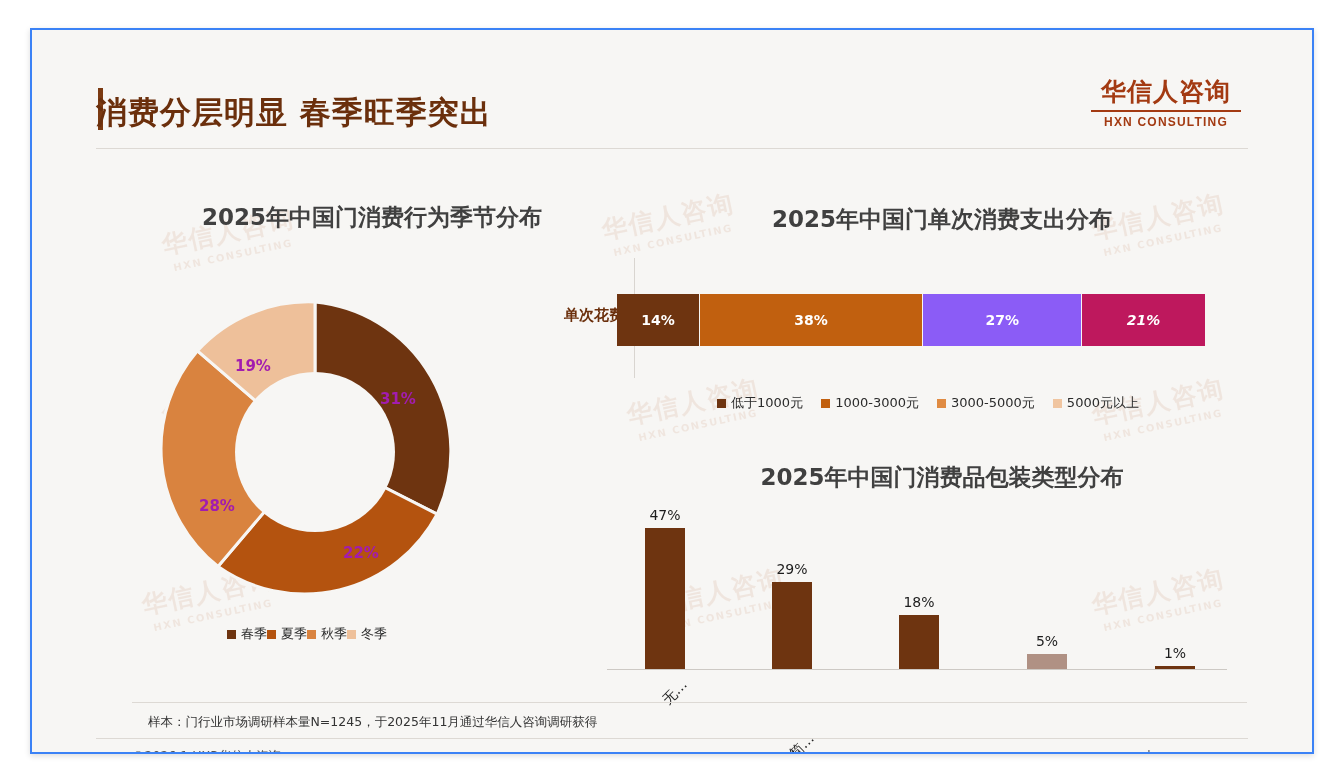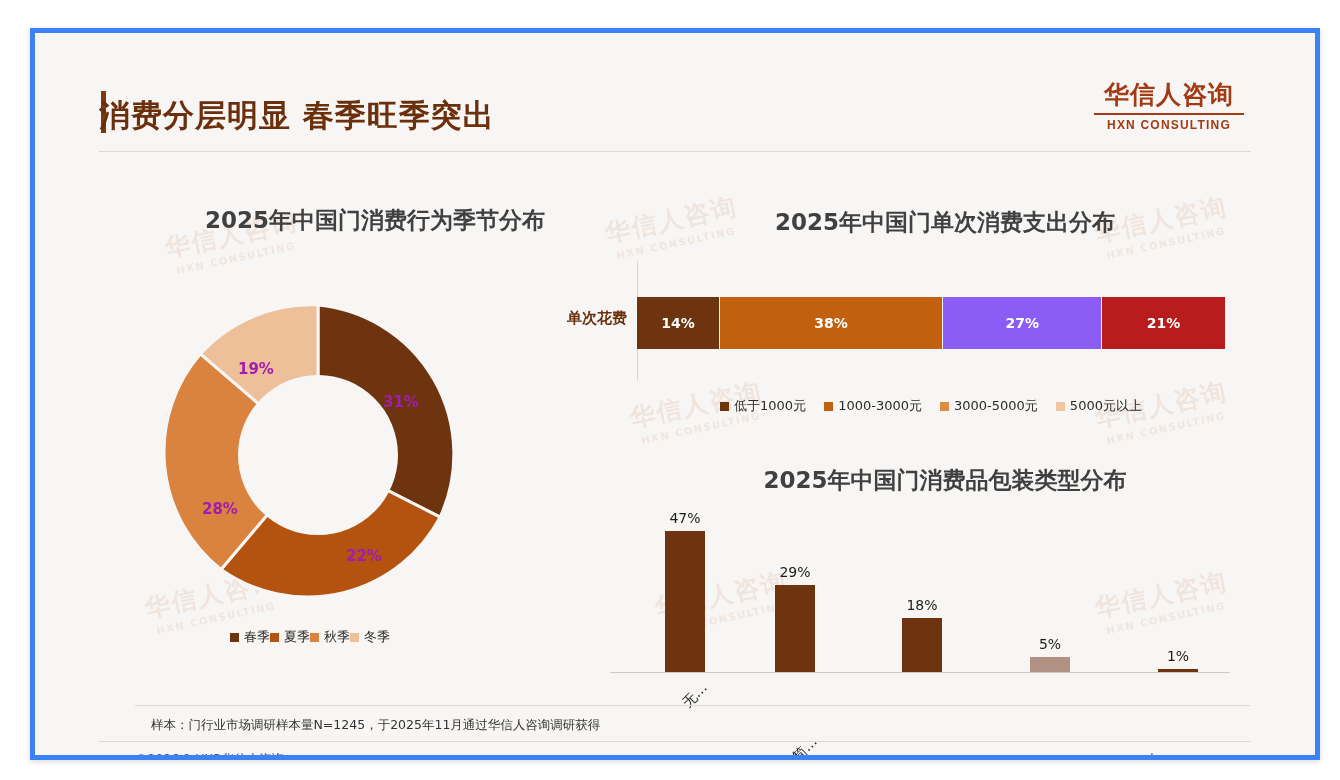--- a/index.html
+++ b/index.html
@@ -13,21 +13,21 @@
     font-family: "Liberation Sans", sans-serif;
     overflow: hidden;
   }
   .slide {
     position: absolute;
     left: 30px;
     top: 28px;
     width: 1280px;
     height: 722px;
     background: #f7f6f4;
-    border: 5px solid #3b82f6;
+    border: 2px solid #3b82f6;
     box-shadow: 0 2px 6px rgba(0,0,0,0.14);
     overflow: hidden;
   }
 
   
   .header {
     position: absolute;
     left: 0; top: 0;
     width: 100%;
     height: 102px;
@@ -166,21 +166,21 @@
     top: 276px;
     width: 92px;
     text-align: right;
     font-size: 15px;
     font-weight: bold;
     color: #6b2f0c;
     font-family: "DejaVu Sans", sans-serif;
   }
   .stack-bar {
     position: absolute;
-    left: 602px;
+    left: 585px;
     top: 264px;
     width: 588px;
     height: 52px;
     display: flex;
   }
   .stack-seg {
     height: 100%;
     display: flex;
     align-items: center;
     justify-content: center;
@@ -378,21 +378,21 @@
     </div>
   </div>
 
   <div class="panel-title" id="stack-title">2025年中国门单次消费支出分布</div>
   <div class="stack-axis"></div>
   <div class="stack-cat">单次花费</div>
   <div class="stack-bar">
     <div class="stack-seg" style="width:14%; background:#6e3410;">14%</div>
     <div class="stack-seg" style="width:38%; background:#c1600f;">38%</div>
     <div class="stack-seg" style="width:27%; background:#8b5cf6;">27%</div>
-    <div class="stack-seg" style="width:21%; background:#b91c1c;">21%</div>
+    <div class="stack-seg" style="width:21%; background:#be185d;font-style:italic;">21%</div>
   </div>
   <div class="stack-legend">
     <div class="legend-item">
       <span class="legend-swatch" style="background:#6e3410"></span>
       <span class="legend-text">低于1000元</span>
     </div>
     <div class="legend-item">
       <span class="legend-swatch" style="background:#c1600f"></span>
       <span class="legend-text">1000-3000元</span>
     </div>
@@ -403,21 +403,21 @@
     <div class="legend-item">
       <span class="legend-swatch" style="background:#f0c5a0"></span>
       <span class="legend-text">5000元以上</span>
     </div>
   </div>
 
   <div class="panel-title" id="col-title">2025年中国门消费品包装类型分布</div>
   <div class="col-chart">
     <div class="col-base"></div>
 
-    <div class="col" style="left:38px; width:40px; height:141px;margin-left:17px;">
+    <div class="col" style="left:38px; width:40px; height:141px;">
       <div class="col-bar" style="height:100%; background:#6e3410;"></div>
       <div class="col-val">47%</div>
       <div class="col-cat" style="left:14px;">无…</div>
     </div>
 
     <div class="col" style="left:165px; width:40px; height:87px;">
       <div class="col-bar" style="height:100%; background:#6e3410;"></div>
       <div class="col-val">29%</div>
       <div class="col-cat" style="left:14px;">简…</div>
     </div>

